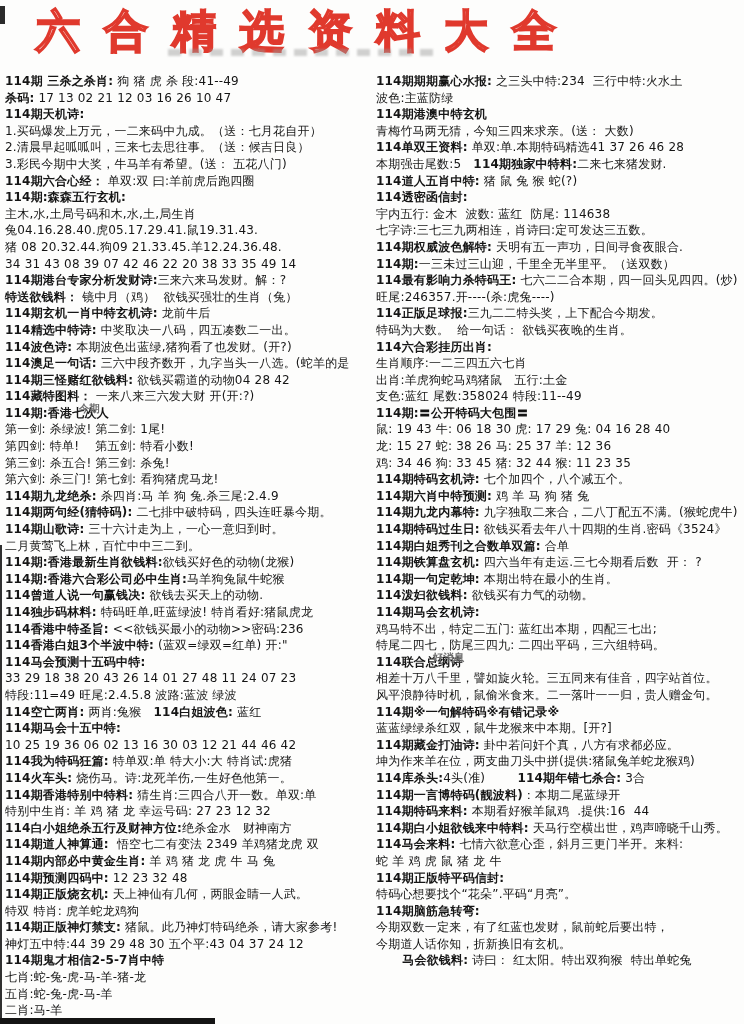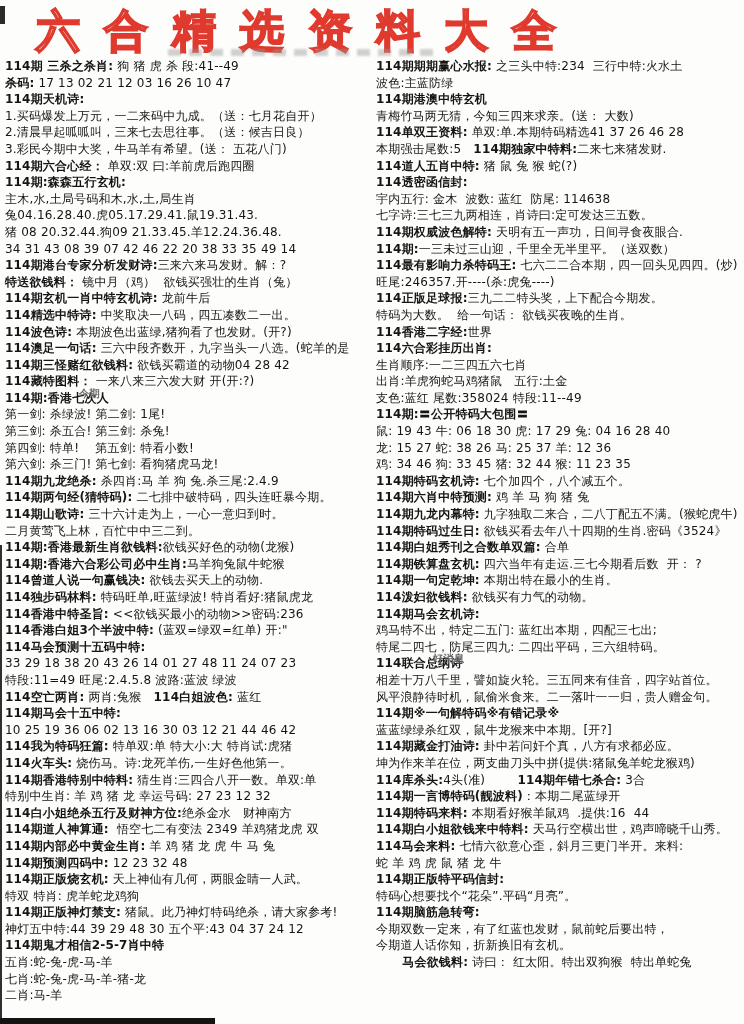--- a/index.html
+++ b/index.html
@@ -7,21 +7,21 @@
         font-family:"DejaVu Sans",sans-serif;color:#151515;}
   .title{position:absolute;top:2px;left:0;width:730px;text-align:left;
          font-size:44px;font-weight:700;letter-spacing:24px;color:#e0392d;
          font-family:"DejaVu Sans",sans-serif;white-space:nowrap;padding-left:36px;}
   @supports (-webkit-text-stroke: 1px red){
     .title{-webkit-text-fill-color:#fff;-webkit-text-stroke:1.8px #e0392d;}
   }
   .title-smudge{position:absolute;top:49px;left:168px;width:270px;height:7px;opacity:.45;
     background:repeating-linear-gradient(90deg,#9a9a9a 0 13px,transparent 13px 21px);
     filter:blur(1px);}
-  .col{position:absolute;top:58px;width:368px;}
+  .col{position:absolute;top:73px;width:368px;}
   .col-left{left:5px;}
   .col-right{left:376px;}
   .line{white-space:pre;font-size:12px;line-height:16.6px;letter-spacing:.2px;
         overflow:visible;}
   .b{font-weight:700;}
   .ov{color:#6f6f6f;font-size:10.5px;font-weight:700;position:relative;top:-5px;
       margin-left:-30px;letter-spacing:0;}
   .edge-left{position:absolute;left:0;top:545px;bottom:0;width:2px;background:#303030;}
   .edge-bottom{position:absolute;left:0;bottom:0;width:215px;height:6px;background:#141414;}
   .corner-mark{position:absolute;left:0;top:6px;width:5px;height:18px;background:#2b2b2b;}
@@ -48,22 +48,22 @@
       <div class="line"><span class="b">114期港台专家分析发财诗:</span><span>三来六来马发财。解：?</span></div>
       <div class="line"><span class="b">特送欲钱料：</span><span> 镜中月（鸡）  欲钱买强壮的生肖（兔）</span></div>
       <div class="line"><span class="b">114期玄机一肖中特玄机诗:</span><span> 龙前牛后</span></div>
       <div class="line"><span class="b">114精选中特诗:</span><span> 中奖取决一八码，四五凑数二一出。</span></div>
       <div class="line"><span class="b">114波色诗:</span><span> 本期波色出蓝绿,猪狗看了也发财。(开?)</span></div>
       <div class="line"><span class="b">114澳足一句话:</span><span> 三六中段齐数开，九字当头一八选。(蛇羊的是</span></div>
       <div class="line"><span class="b">114期三怪赌红欲钱料:</span><span> 欲钱买霸道的动物04 28 42</span></div>
       <div class="line"><span class="b">114藏特图料：</span><span> 一来八来三六发大财 开(开:?)</span></div>
       <div class="line"><span class="b">114期:香港七次人</span><span class="ov">今期</span></div>
       <div class="line"><span>第一剑: 杀绿波! 第二剑: 1尾!</span></div>
+      <div class="line"><span>第四剑: 特单!    第五剑: 特看小数!</span></div>
       <div class="line"><span>第三剑: 杀五合! 第三剑: 杀兔!</span></div>
-      <div class="line"><span>第四剑: 特单!    第五剑: 特看小数!</span></div>
       <div class="line"><span>第六剑: 杀三门! 第七剑: 看狗猪虎马龙!</span></div>
       <div class="line"><span class="b">114期九龙绝杀:</span><span> 杀四肖:马 羊 狗 兔.杀三尾:2.4.9</span></div>
       <div class="line"><span class="b">114期两句经(猜特码):</span><span> 二七排中破特码，四头连旺暴今期。</span></div>
       <div class="line"><span class="b">114期山歌诗:</span><span> 三十六计走为上，一心一意归到时。</span></div>
       <div class="line"><span>二月黄莺飞上林，百忙中中三二到。</span></div>
       <div class="line"><span class="b">114期:香港最新生肖欲钱料:</span><span>欲钱买好色的动物(龙猴)</span></div>
       <div class="line"><span class="b">114期:香港六合彩公司必中生肖:</span><span>马羊狗兔鼠牛蛇猴</span></div>
       <div class="line"><span class="b">114曾道人说一句赢钱决:</span><span> 欲钱去买天上的动物.</span></div>
       <div class="line"><span class="b">114独步码林料:</span><span> 特码旺单,旺蓝绿波! 特肖看好:猪鼠虎龙</span></div>
       <div class="line"><span class="b">114香港中特圣旨:</span><span> &lt;&lt;欲钱买最小的动物&gt;&gt;密码:236</span></div>
@@ -80,42 +80,41 @@
       <div class="line"><span>特别中生肖: 羊 鸡 猪 龙 幸运号码: 27 23 12 32</span></div>
       <div class="line"><span class="b">114白小姐绝杀五行及财神方位:</span><span>绝杀金水   财神南方</span></div>
       <div class="line"><span class="b">114期道人神算通:</span><span>  悟空七二有变法 2349 羊鸡猪龙虎 双</span></div>
       <div class="line"><span class="b">114期内部必中黄金生肖:</span><span> 羊 鸡 猪 龙 虎 牛 马 兔</span></div>
       <div class="line"><span class="b">114期预测四码中:</span><span> 12 23 32 48</span></div>
       <div class="line"><span class="b">114期正版烧玄机:</span><span> 天上神仙有几何，两眼金睛一人武。</span></div>
       <div class="line"><span>特双 特肖: 虎羊蛇龙鸡狗</span></div>
       <div class="line"><span class="b">114期正版神灯禁支:</span><span> 猪鼠。此乃神灯特码绝杀，请大家参考!</span></div>
       <div class="line"><span>神灯五中特:44 39 29 48 30 五个平:43 04 37 24 12</span></div>
       <div class="line"><span class="b">114期鬼才相信2-5-7肖中特</span></div>
+      <div class="line"><span>七肖:蛇-兔-虎-马-羊-猪-龙</span></div>
       <div class="line"><span>五肖:蛇-兔-虎-马-羊</span></div>
-      <div class="line"><span>七肖:蛇-兔-虎-马-羊-猪-龙</span></div>
       <div class="line"><span>二肖:马-羊</span></div>
     </div>
   <div class="col col-right">
       <div class="line"><span class="b">114期期期赢心水报:</span><span> 之三头中特:234  三行中特:火水土</span></div>
       <div class="line"><span>波色:主蓝防绿</span></div>
       <div class="line"><span class="b">114期港澳中特玄机</span></div>
       <div class="line"><span>青梅竹马两无猜，今知三四来求亲。(送： 大数)</span></div>
       <div class="line"><span class="b">114单双王资料:</span><span> 单双:单.本期特码精选41 37 26 46 28</span></div>
       <div class="line"><span>本期强击尾数:5   </span><span class="b">114期独家中特料:</span><span>二来七来猪发财.</span></div>
       <div class="line"><span class="b">114道人五肖中特:</span><span> 猪 鼠 兔 猴 蛇(?)</span></div>
       <div class="line"><span class="b">114透密函信封:</span></div>
       <div class="line"><span>宇内五行: 金木  波数: 蓝红  防尾: 114638</span></div>
       <div class="line"><span>七字诗:三七三九两相连，肖诗曰:定可发达三五数。</span></div>
       <div class="line"><span class="b">114期权威波色解特:</span><span> 天明有五一声功，日间寻食夜眼合.</span></div>
       <div class="line"><span class="b">114期:</span><span>一三未过三山迎，千里全无半里平。（送双数）</span></div>
       <div class="line"><span class="b">114最有影响力杀特码王:</span><span> 七六二二合本期，四一回头见四四。(炒)</span></div>
       <div class="line"><span>旺尾:246357.开----(杀:虎兔----)</span></div>
       <div class="line"><span class="b">114正版足球报:</span><span>三九二二特头奖，上下配合今期发。</span></div>
       <div class="line"><span>特码为大数。  给一句话： 欲钱买夜晚的生肖。</span></div>
-      <div class="line"><span class="b">114香港二字经:</span><span>世界</span></div>
       <div class="line"><span class="b">114六合彩挂历出肖:</span></div>
       <div class="line"><span>生肖顺序:一二三四五六七肖</span></div>
       <div class="line"><span>出肖:羊虎狗蛇马鸡猪鼠   五行:土金</span></div>
       <div class="line"><span>支色:蓝红 尾数:358024 特段:11--49</span></div>
       <div class="line"><span class="b">114期:〓公开特码大包围〓</span></div>
       <div class="line"><span>鼠: 19 43 牛: 06 18 30 虎: 17 29 兔: 04 16 28 40</span></div>
       <div class="line"><span>龙: 15 27 蛇: 38 26 马: 25 37 羊: 12 36</span></div>
       <div class="line"><span>鸡: 34 46 狗: 33 45 猪: 32 44 猴: 11 23 35</span></div>
       <div class="line"><span class="b">114期特码玄机诗:</span><span> 七个加四个，八个减五个。</span></div>
       <div class="line"><span class="b">114期六肖中特预测:</span><span> 鸡 羊 马 狗 猪 兔</span></div>

